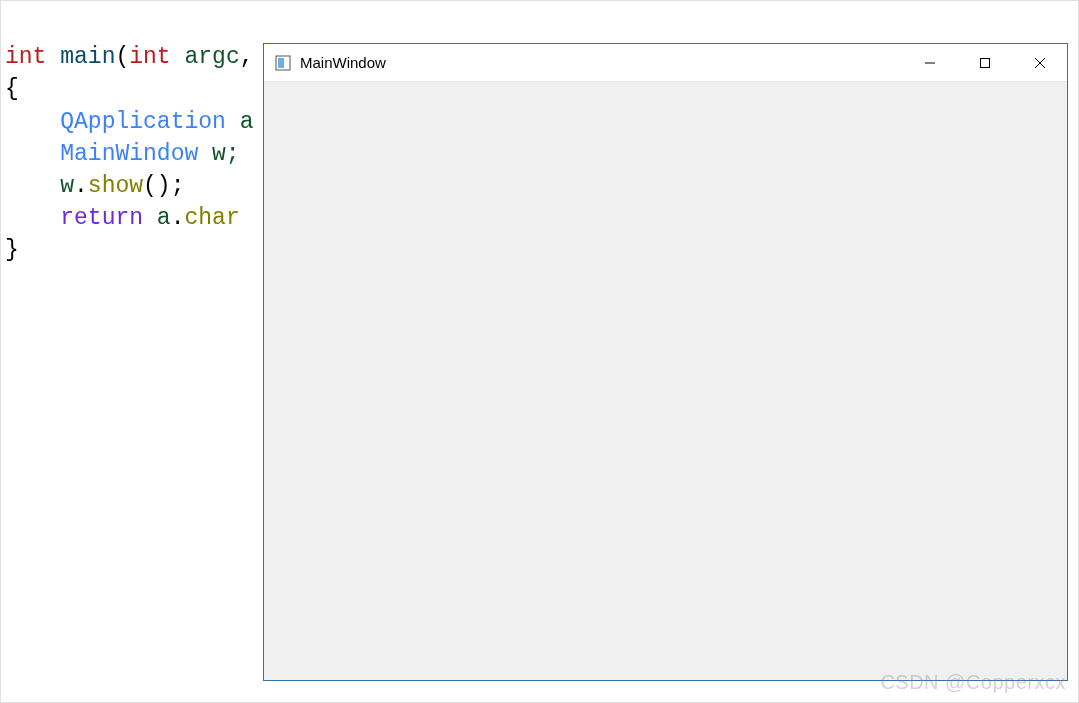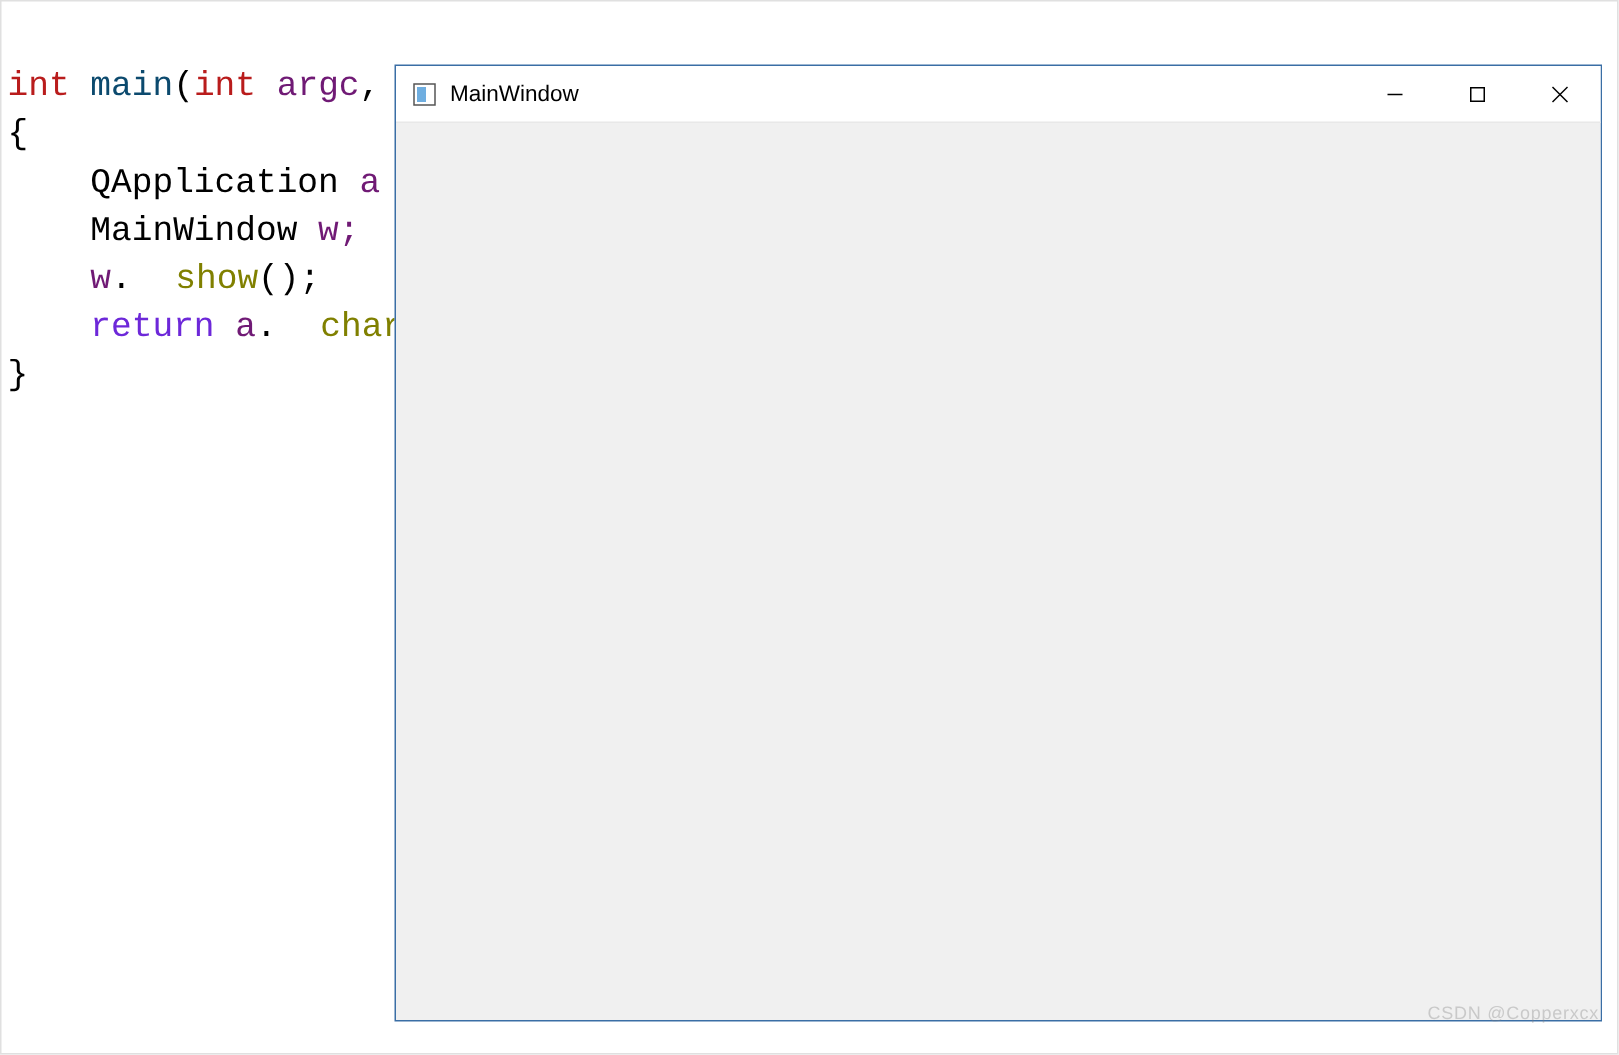--- a/index.html
+++ b/index.html
@@ -19,23 +19,23 @@
     }
     .code-area {
       padding: 8px 4px;
       line-height: 1.4;
       white-space: pre;
       color: #000000;
     }
     .kw-type { color: #b91c1c; }
     .kw-return { color: #6d28d9; }
     .fn-name { color: #0c4a6e; font-weight: normal; }
-    .cls-name { color: #000000; }
-    .method { color: #808000; margin-left: 29px; }
-    .var { color: #701a75; }
+    .cls-name { color: #3b82f6; }
+    .method { color: #808000; }
+    .var { color: #14532d; }
     .punct { color: #000000; }
     .star { color: #000000; }
 
     .app-window {
       position: absolute;
       top: 42px;
       left: 262px;
       width: 805px;
       height: 638px;
       background: #ffffff;
@@ -76,24 +76,24 @@
       align-items: center;
       justify-content: center;
       cursor: pointer;
     }
     .window-content {
       flex: 1;
       background: #f0f0f0;
     }
     .watermark {
       position: absolute;
-      bottom: 20px;
+      bottom: 8px;
       right: 12px;
       font-family: Arial, sans-serif;
-      font-size: 12px;
+      font-size: 20px;
       color: rgba(128,128,128,0.35);
       letter-spacing: 0.5px;
     }
   </style>
 </head>
 <body>
 
 <div class="code-area">
 <span class="kw-type">int</span> <span class="fn-name">main</span><span class="punct">(</span><span class="kw-type">int</span><span class="var"> argc</span><span class="punct">, </span><span class="kw-type">char</span><span class="star"> *</span><span class="var">argv</span><span class="punct">[]</span><span class="punct">)</span>
 <span class="punct">{</span>

